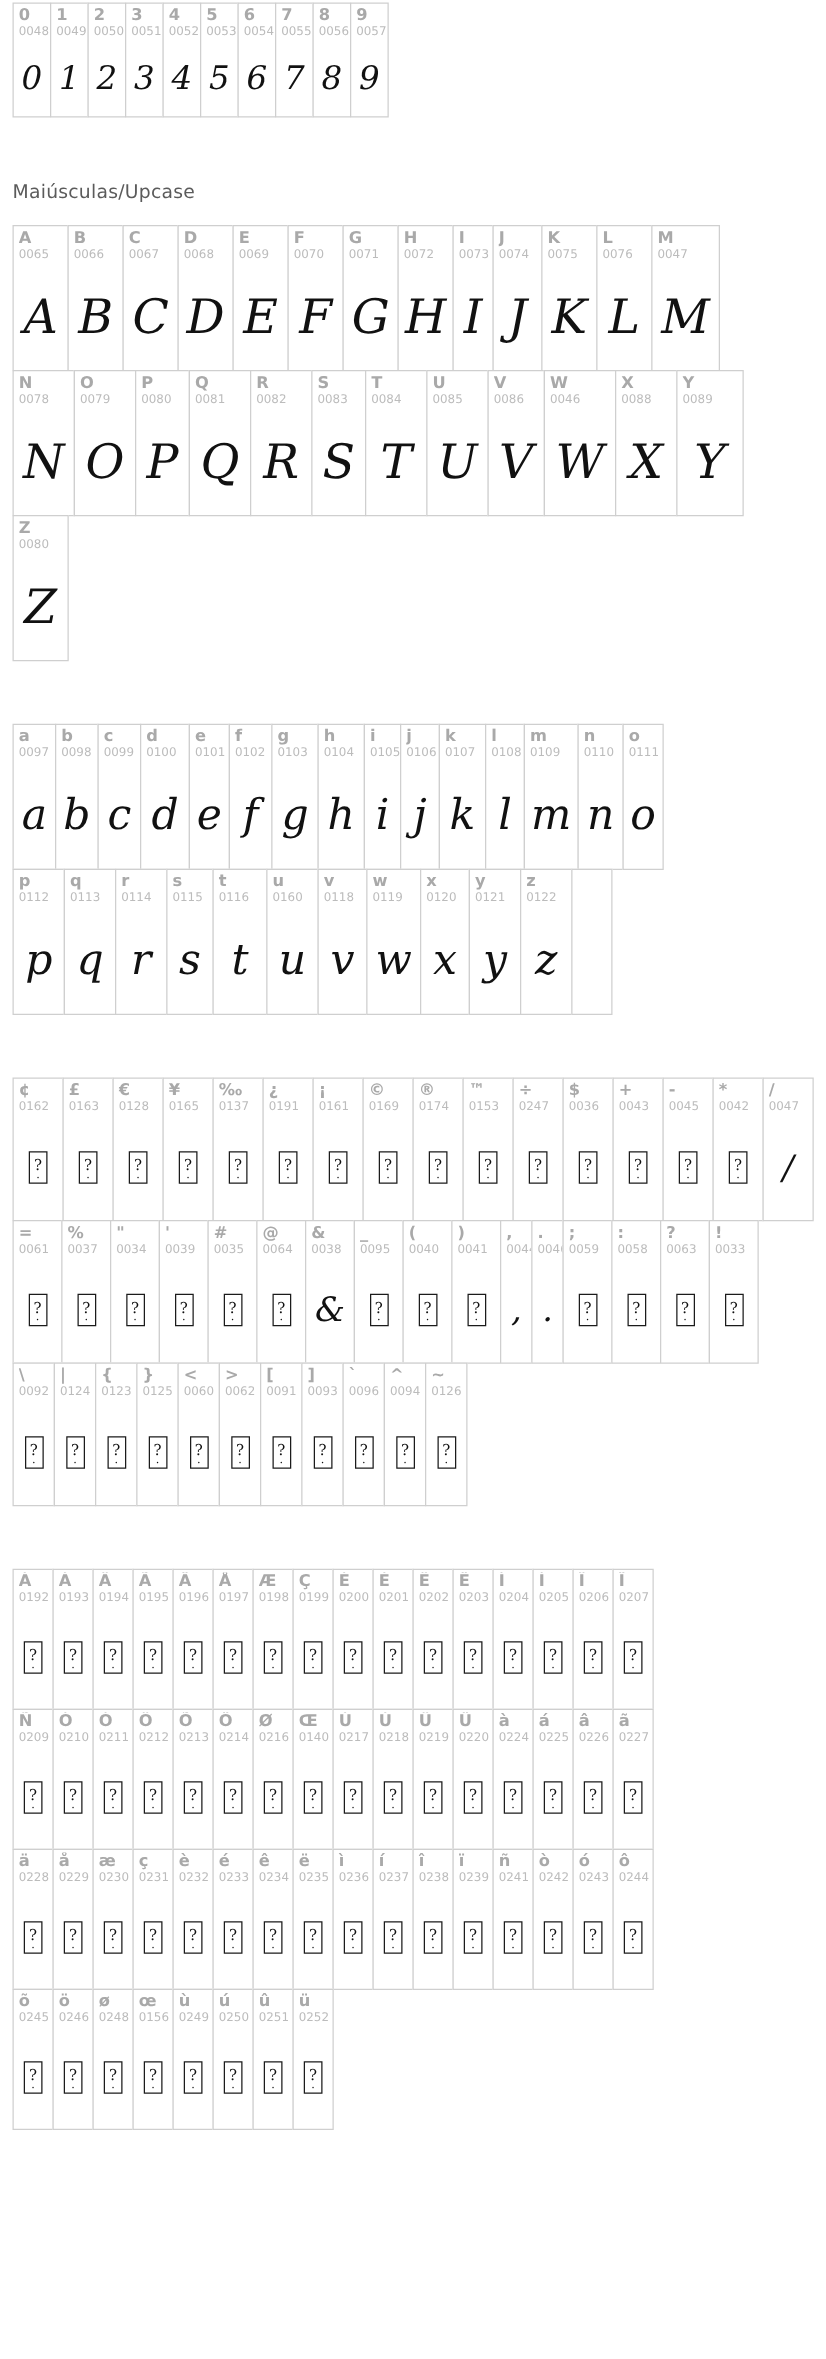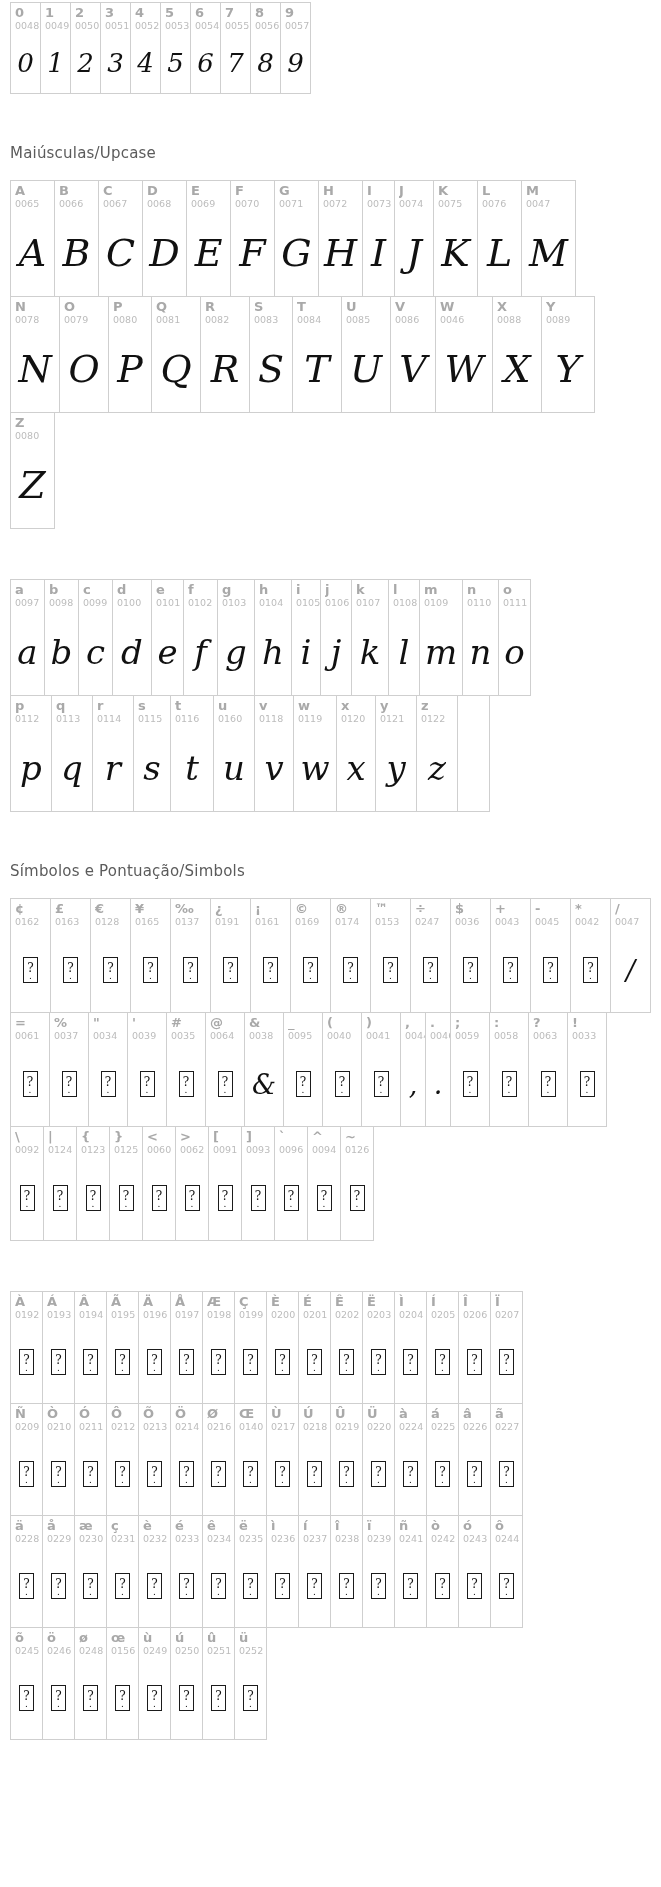--- a/index.html
+++ b/index.html
@@ -601,21 +601,20 @@
             <div class="code">0122</div>
           </div>
           <div class="glyph-area">
             <span class="glyph">z</span>
           </div>
         </div>
         <div class="cell" style="width: 33px; height: 117px;"></div>
       </div>
     </div>
     <div class="section sec-symbols">
-      <h2 class="title">Símbolos e Pontuação/Simbols</h2>
       <div class="row">
         <div class="cell" style="width: 41px; height: 115px;">
           <div class="lab">
             <div class="ch">¢</div>
             <div class="code">0162</div>
           </div>
           <div class="glyph-area">
             <span class="notdef">
               <span class="q">?</span>
               <span class="dot">.</span>

